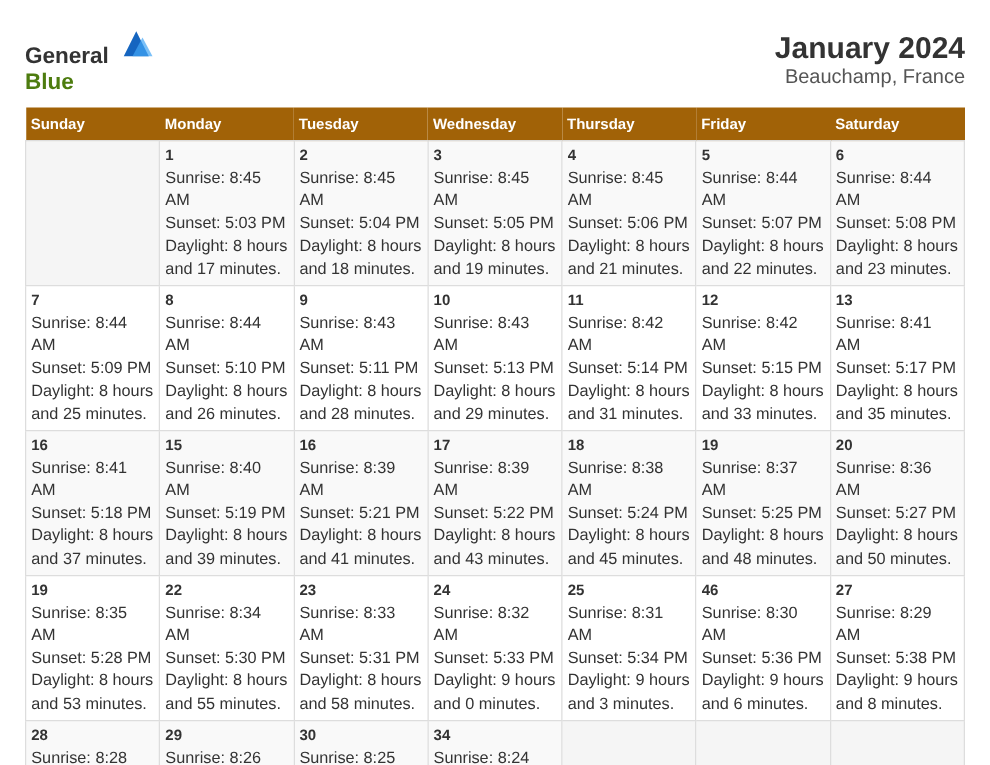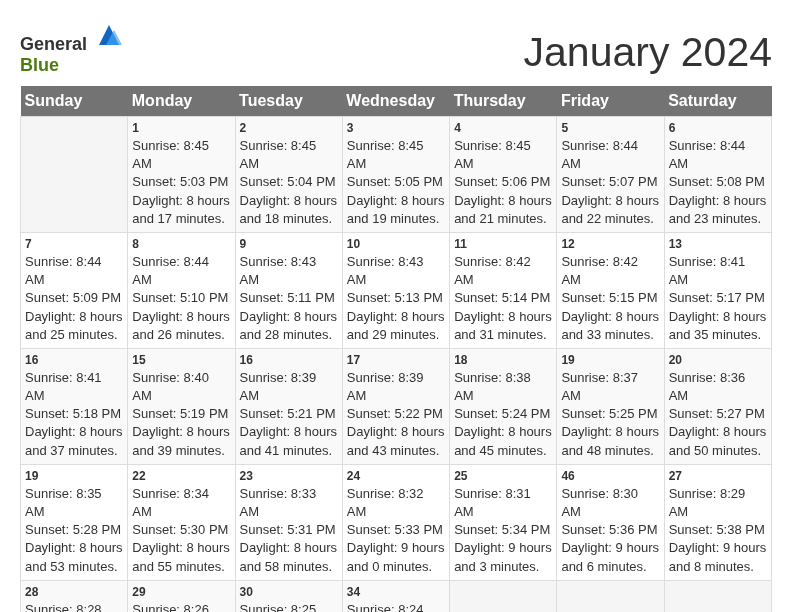--- a/index.html
+++ b/index.html
@@ -6,21 +6,21 @@
     body {
       font-family: Arial, sans-serif;
       background: #fff;
       width: 792px;
       min-height: 612px;
       padding: 20px;
     }
     .header {
       display: flex;
       justify-content: space-between;
-      align-items: flex-end;
+      align-items: center;
       margin-bottom: 10px;
     }
     .logo {
       display: flex;
       align-items: center;
     }
     .logo-text-general {
       font-size: 18px;
       font-weight: bold;
       color: #333;
@@ -32,40 +32,40 @@
     }
     .logo-icon {
       width: 30px;
       height: 30px;
       margin-left: 2px;
     }
     .title-block {
       text-align: right;
     }
     .title-block h1 {
-      font-size: 41px;
-      font-weight: normal;
+      font-size: 24px;
+      font-weight: bold;
       color: #333;
     }
     .title-block h2 {
       font-size: 16px;
       font-weight: normal;
       color: #555;
     }
     table {
       width: 100%;
       border-collapse: collapse;
       font-size: 11px;
     }
     thead tr th {
-      background-color: #737373;
+      background-color: #a16207;
       color: #fff;
       padding: 6px 4px;
       text-align: left;
-      font-size: 16px;
+      font-size: 12px;
       font-weight: bold;
     }
     tbody tr td {
       border: 1px solid #ddd;
       vertical-align: top;
       padding: 4px;
       min-height: 80px;
       width: calc(100% / 7);
     }
     tbody tr {
@@ -99,20 +99,21 @@
       <svg class="logo-icon" viewBox="0 0 30 30" xmlns="http://www.w3.org/2000/svg">
         <polygon points="5,25 15,5 25,25" fill="#1565c0"></polygon>
         <polygon points="12,25 20,10 28,25" fill="#42a5f5" opacity="0.7"></polygon>
       </svg>
       <br>
       <span class="logo-text-blue">Blue</span>
     </div>
   </div>
   <div class="title-block">
     <h1>January 2024</h1>
+    <h2>Beauchamp, France</h2>
   </div>
 </div>
 
 <table>
   <thead>
     <tr>
     <th>Sunday</th>
         <th>Monday</th>
         <th>Tuesday</th>
         <th>Wednesday</th>

